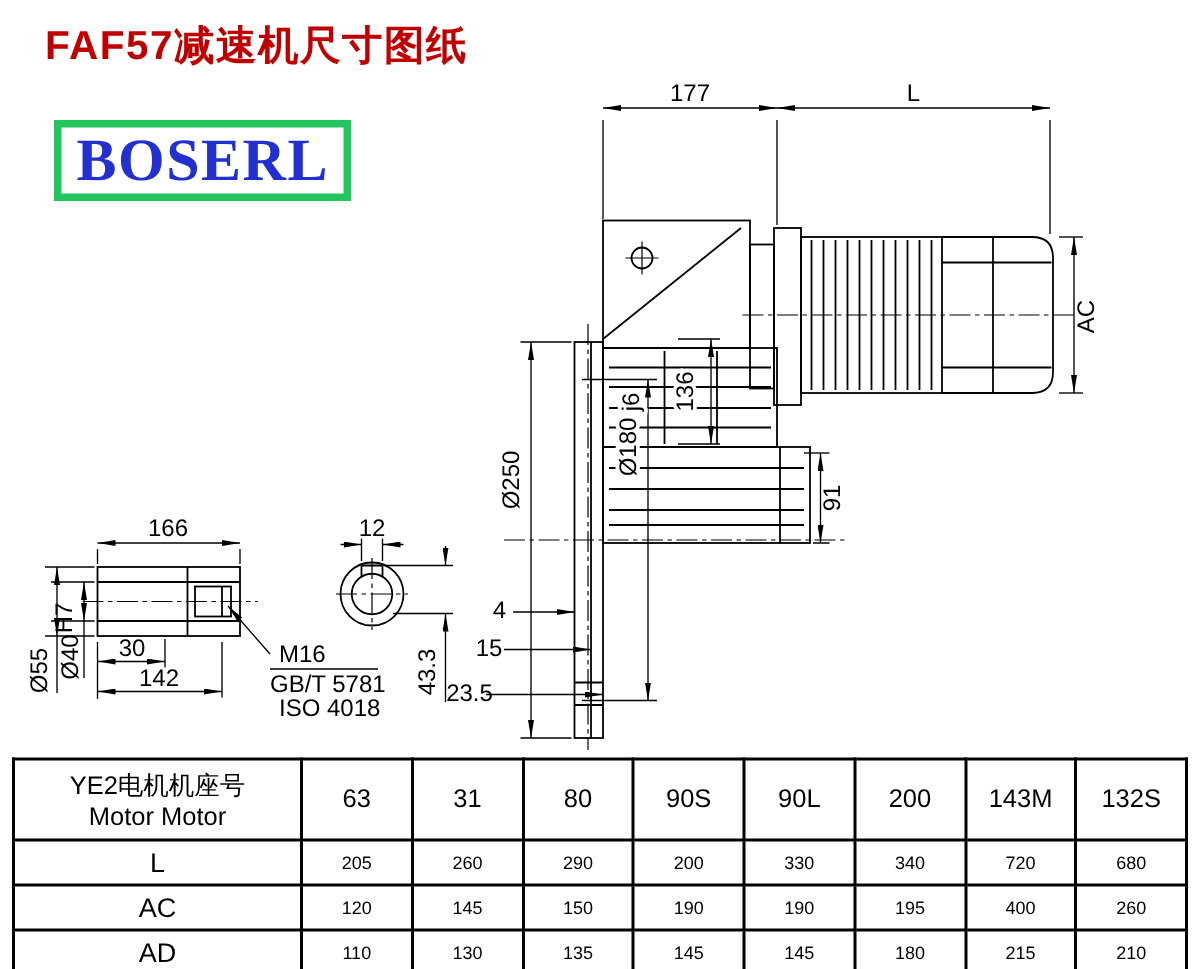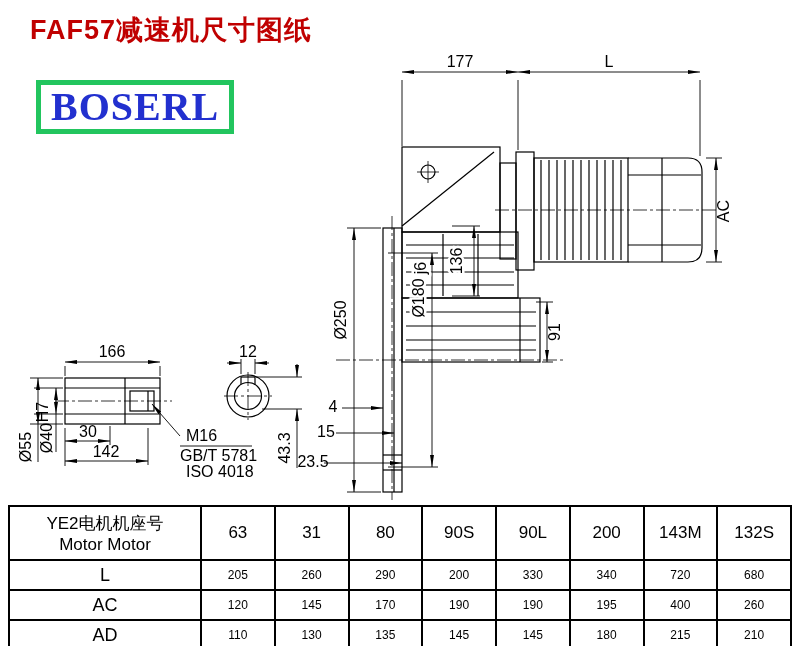--- a/index.html
+++ b/index.html
@@ -242,21 +242,21 @@
       <td>200</td>
       <td>330</td>
       <td>340</td>
       <td>720</td>
       <td>680</td>
     </tr>
     <tr>
       <td class="rowlabel">AC</td>
       <td>120</td>
       <td>145</td>
-      <td>170</td>
+      <td>150</td>
       <td>190</td>
       <td>190</td>
       <td>195</td>
       <td>400</td>
       <td>260</td>
     </tr>
     <tr>
       <td class="rowlabel">AD</td>
       <td>110</td>
       <td>130</td>

